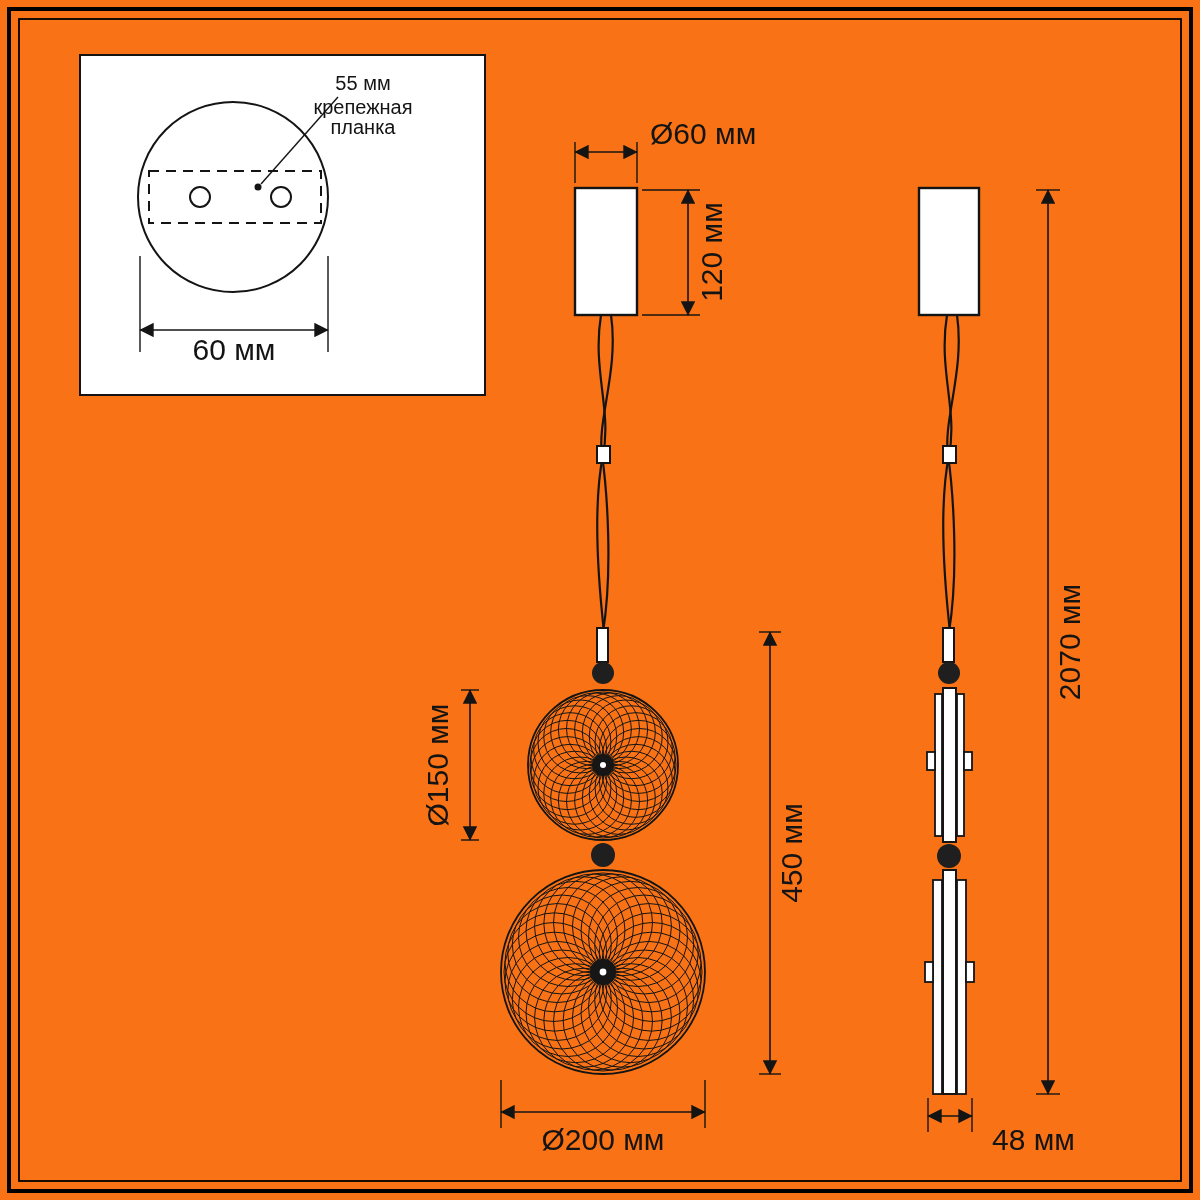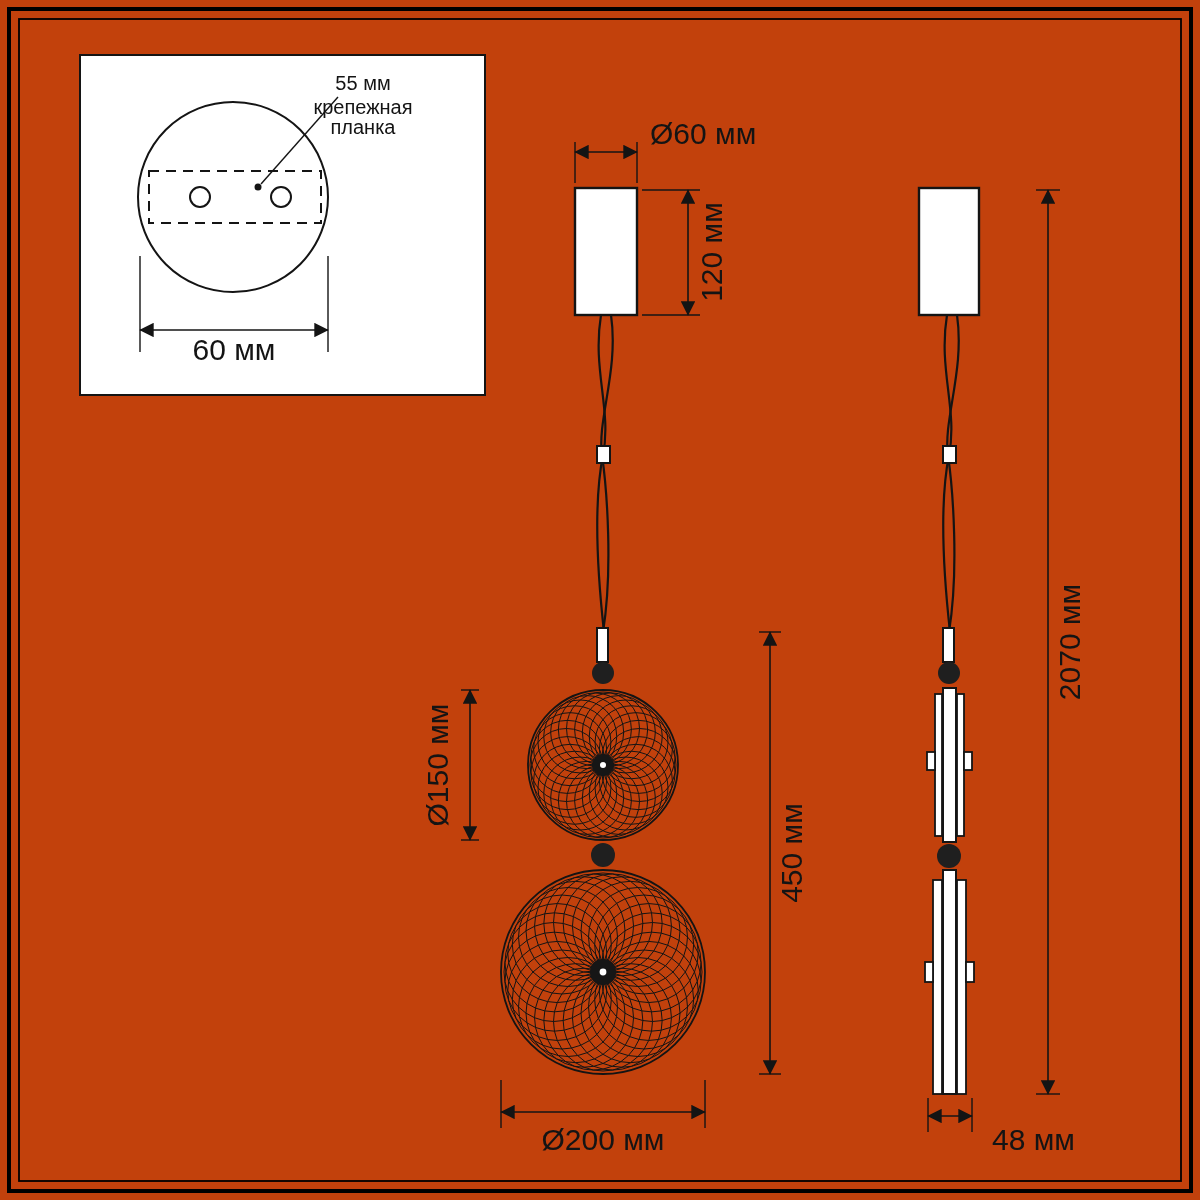--- a/index.html
+++ b/index.html
@@ -1,16 +1,16 @@
 <!DOCTYPE html>
 <html><head>
 <meta charset="utf-8">
 <style>
   html,body{margin:0;padding:0;background:#ffffff;}
-  .stage{position:relative;width:1200px;height:1200px;background:#c2410c;overflow:hidden;text-decoration:underline;}
+  .stage{position:relative;width:1200px;height:1200px;background:#f97316;overflow:hidden;text-decoration:underline;}
   svg{position:absolute;left:0;top:0;}
   text{font-family:"Liberation Sans","DejaVu Sans",sans-serif;fill:#141414;}
   .dim{font-size:30px;}
   .lbl{font-size:20px;}
   .ln{stroke:#141414;fill:none;}
   .dimline{stroke:#141414;fill:none;stroke-width:1.6;}
   .ext{stroke:#141414;fill:none;stroke-width:1.4;}
 </style>
 </head>
 <body>

